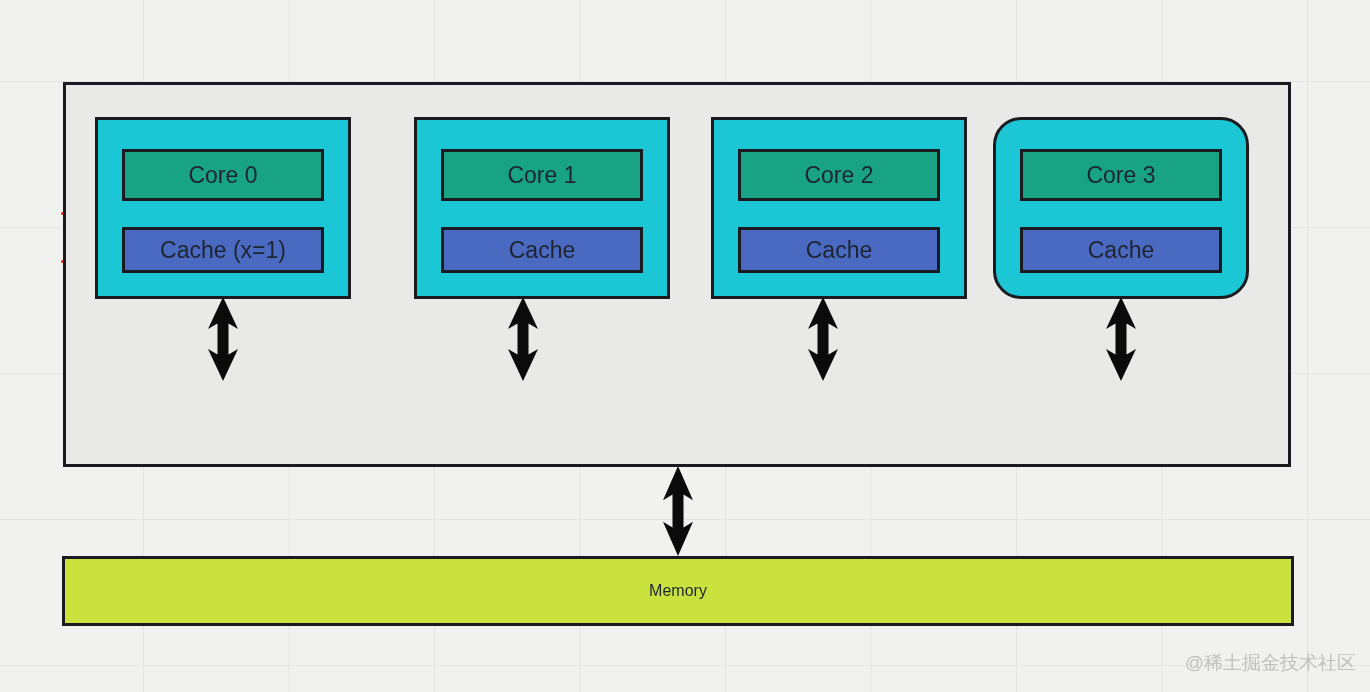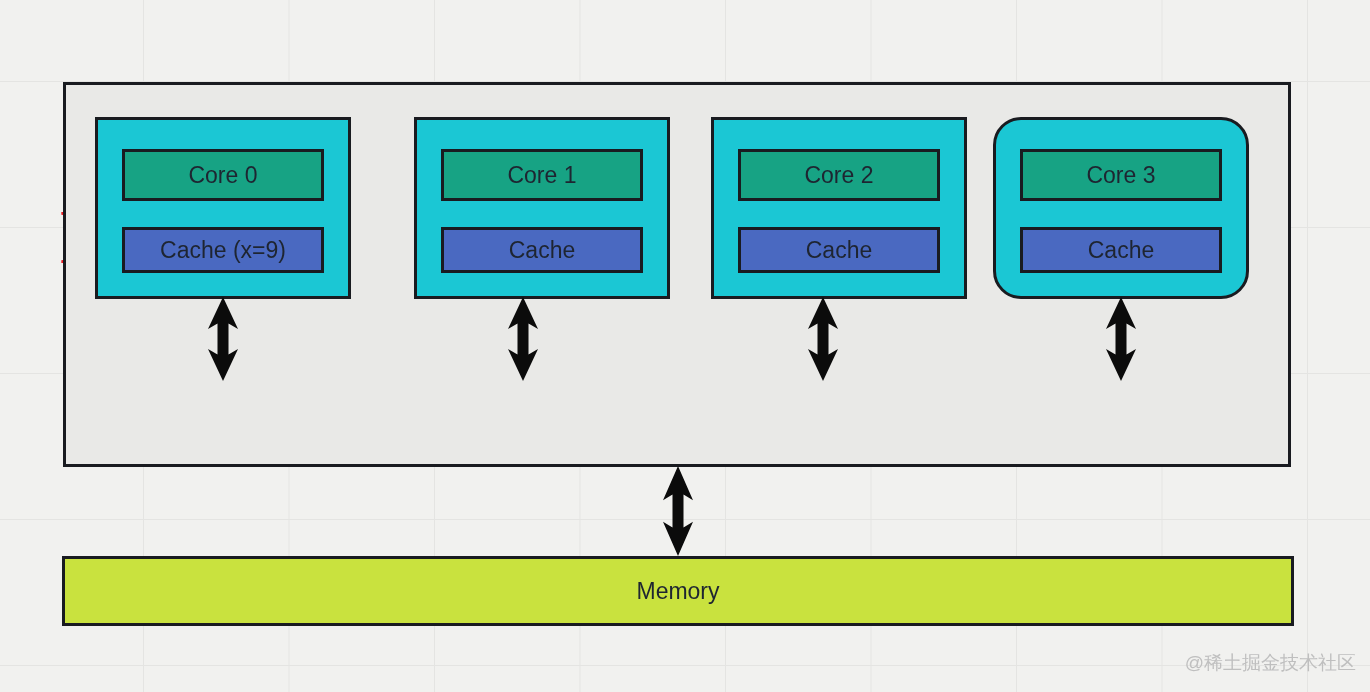--- a/index.html
+++ b/index.html
@@ -78,21 +78,21 @@
   .memory {
     position: absolute;
     left: 62px; top: 556px;
     width: 1232px; height: 70px;
     box-sizing: border-box;
     background: var(--memory-bar, #c9e23e);
     border: 3px solid var(--border, #191b20);
     display: flex;
     align-items: center;
     justify-content: center;
-    font-size: 23px;
+    font-size: 16px;
     color: var(--text, #1e2531);
   }
 
   
   .v-arrow { position: absolute; width: 32px; }
   .v-arrow svg { display: block; width: 100%; height: 100%; }
   .v-arrow polygon { fill: var(--arrow, #0b0b0b); }
   .chip .v-arrow { top: 212px; height: 84px; }
   .chip .v-arrow.a0 { left: 141px; }
   .chip .v-arrow.a1 { left: 441px; }
@@ -124,21 +124,21 @@
 <body>
 
 <div id="stage">
 
   <span class="annotation-e">E</span>
 
   <div class="chip">
 
     <div class="cpu-block b0">
       <div class="inner-box core-box">Core 0</div>
-      <div class="inner-box cache-box">Cache (x=9)</div>
+      <div class="inner-box cache-box">Cache (x=1)</div>
     </div>
 
     <div class="cpu-block b1">
       <div class="inner-box core-box">Core 1</div>
       <div class="inner-box cache-box">Cache</div>
     </div>
 
     <div class="cpu-block b2">
       <div class="inner-box core-box">Core 2</div>
       <div class="inner-box cache-box">Cache</div>

